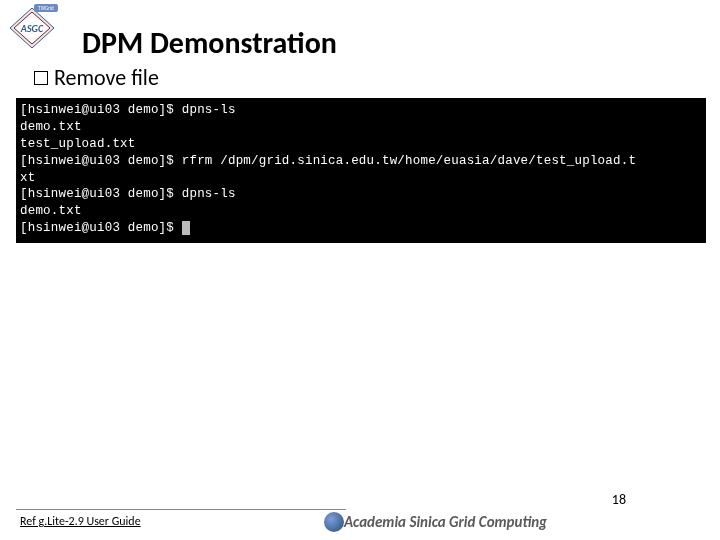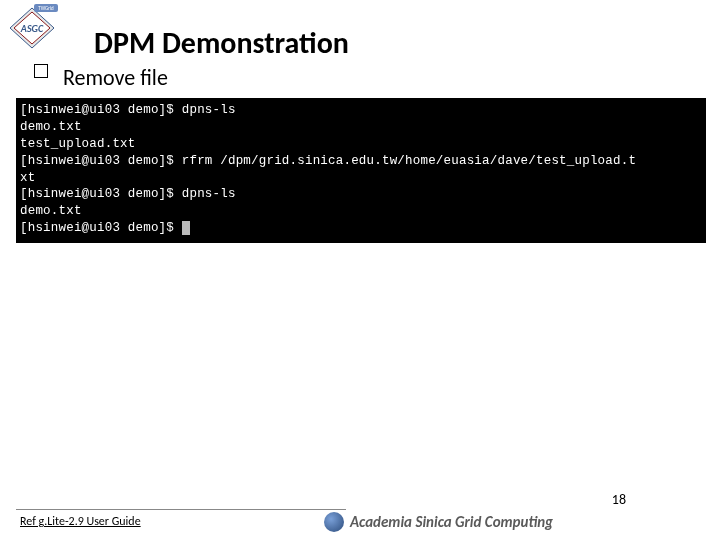--- a/index.html
+++ b/index.html
@@ -1,27 +1,27 @@
 <!DOCTYPE html>
 <html><head>
 <meta charset="utf-8">
 <style>
   * { margin: 0; padding: 0; box-sizing: border-box; }
   html, body { width: 720px; height: 540px; background: #fff; font-family: Calibri, Arial, sans-serif; overflow: hidden; }
   .slide { position: relative; width: 644px; height: 540px; }
   .logo { position: absolute; top: 4px; left: 6px; width: 52px; height: 48px; }
-  .title { position: absolute; top: 24px; left: 82px; font-size: 30px; font-weight: 700; color: #000; margin-left: 12px; }
-  .bullet { position: absolute; top: 64px; left: 34px; font-size: 22px; color: #000; display: flex; align-items: flex-start; gap: 11px; }
+  .title { position: absolute; top: 24px; left: 82px; font-size: 30px; font-weight: 700; color: #000; }
+  .bullet { position: absolute; top: 64px; left: 34px; font-size: 22px; color: #000; display: flex; align-items: center; gap: 2px; }
   .bullet-box { display: inline-block; width: 14px; height: 14px; border: 1px solid #000; margin-right: 4px; }
   .terminal { position: absolute; top: 98px; left: 16px; width: 690px; background: #000; color: #fff; font-family: "Courier New", monospace; font-size: 12.5px; line-height: 1.35; padding: 4px 12px 6px 4px; white-space: pre; letter-spacing: 0.2px; }
   .cursor { display: inline-block; width: 8px; height: 14px; background: #bbb; vertical-align: text-bottom; }
   .footer-left { position: absolute; bottom: 12px; left: 20px; font-size: 12px; color: #000; text-decoration: underline; }
   .footer-left-line { position: absolute; bottom: 30px; left: 16px; width: 330px; height: 1px; background: #888; }
   .page-num { position: absolute; bottom: 32px; right: 18px; font-size: 14px; color: #000; }
-  .footer-logo { position: absolute; bottom: 6px; right: 10px; width: 310px; height: 24px; display: flex; align-items: center; gap: 6px; }
+  .footer-logo { position: absolute; bottom: 6px; right: 10px; width: 310px; height: 24px; display: flex; align-items: center; }
   .footer-logo .disc { width: 20px; height: 20px; border-radius: 50%; background: radial-gradient(circle at 35% 35%, #7aa0d8, #2a4a7a); }
   .footer-logo .txt { font-style: italic; font-weight: 700; font-size: 15px; color: #5a5a5a; white-space: nowrap; }
 </style>
 </head>
 <body>
 
 <div class="slide">
 
   <svg class="logo" viewBox="0 0 52 48">
     <polygon points="26,4 48,24 26,44 4,24" fill="#e8e8e8" stroke="#3a5a8a" stroke-width="1"></polygon>

